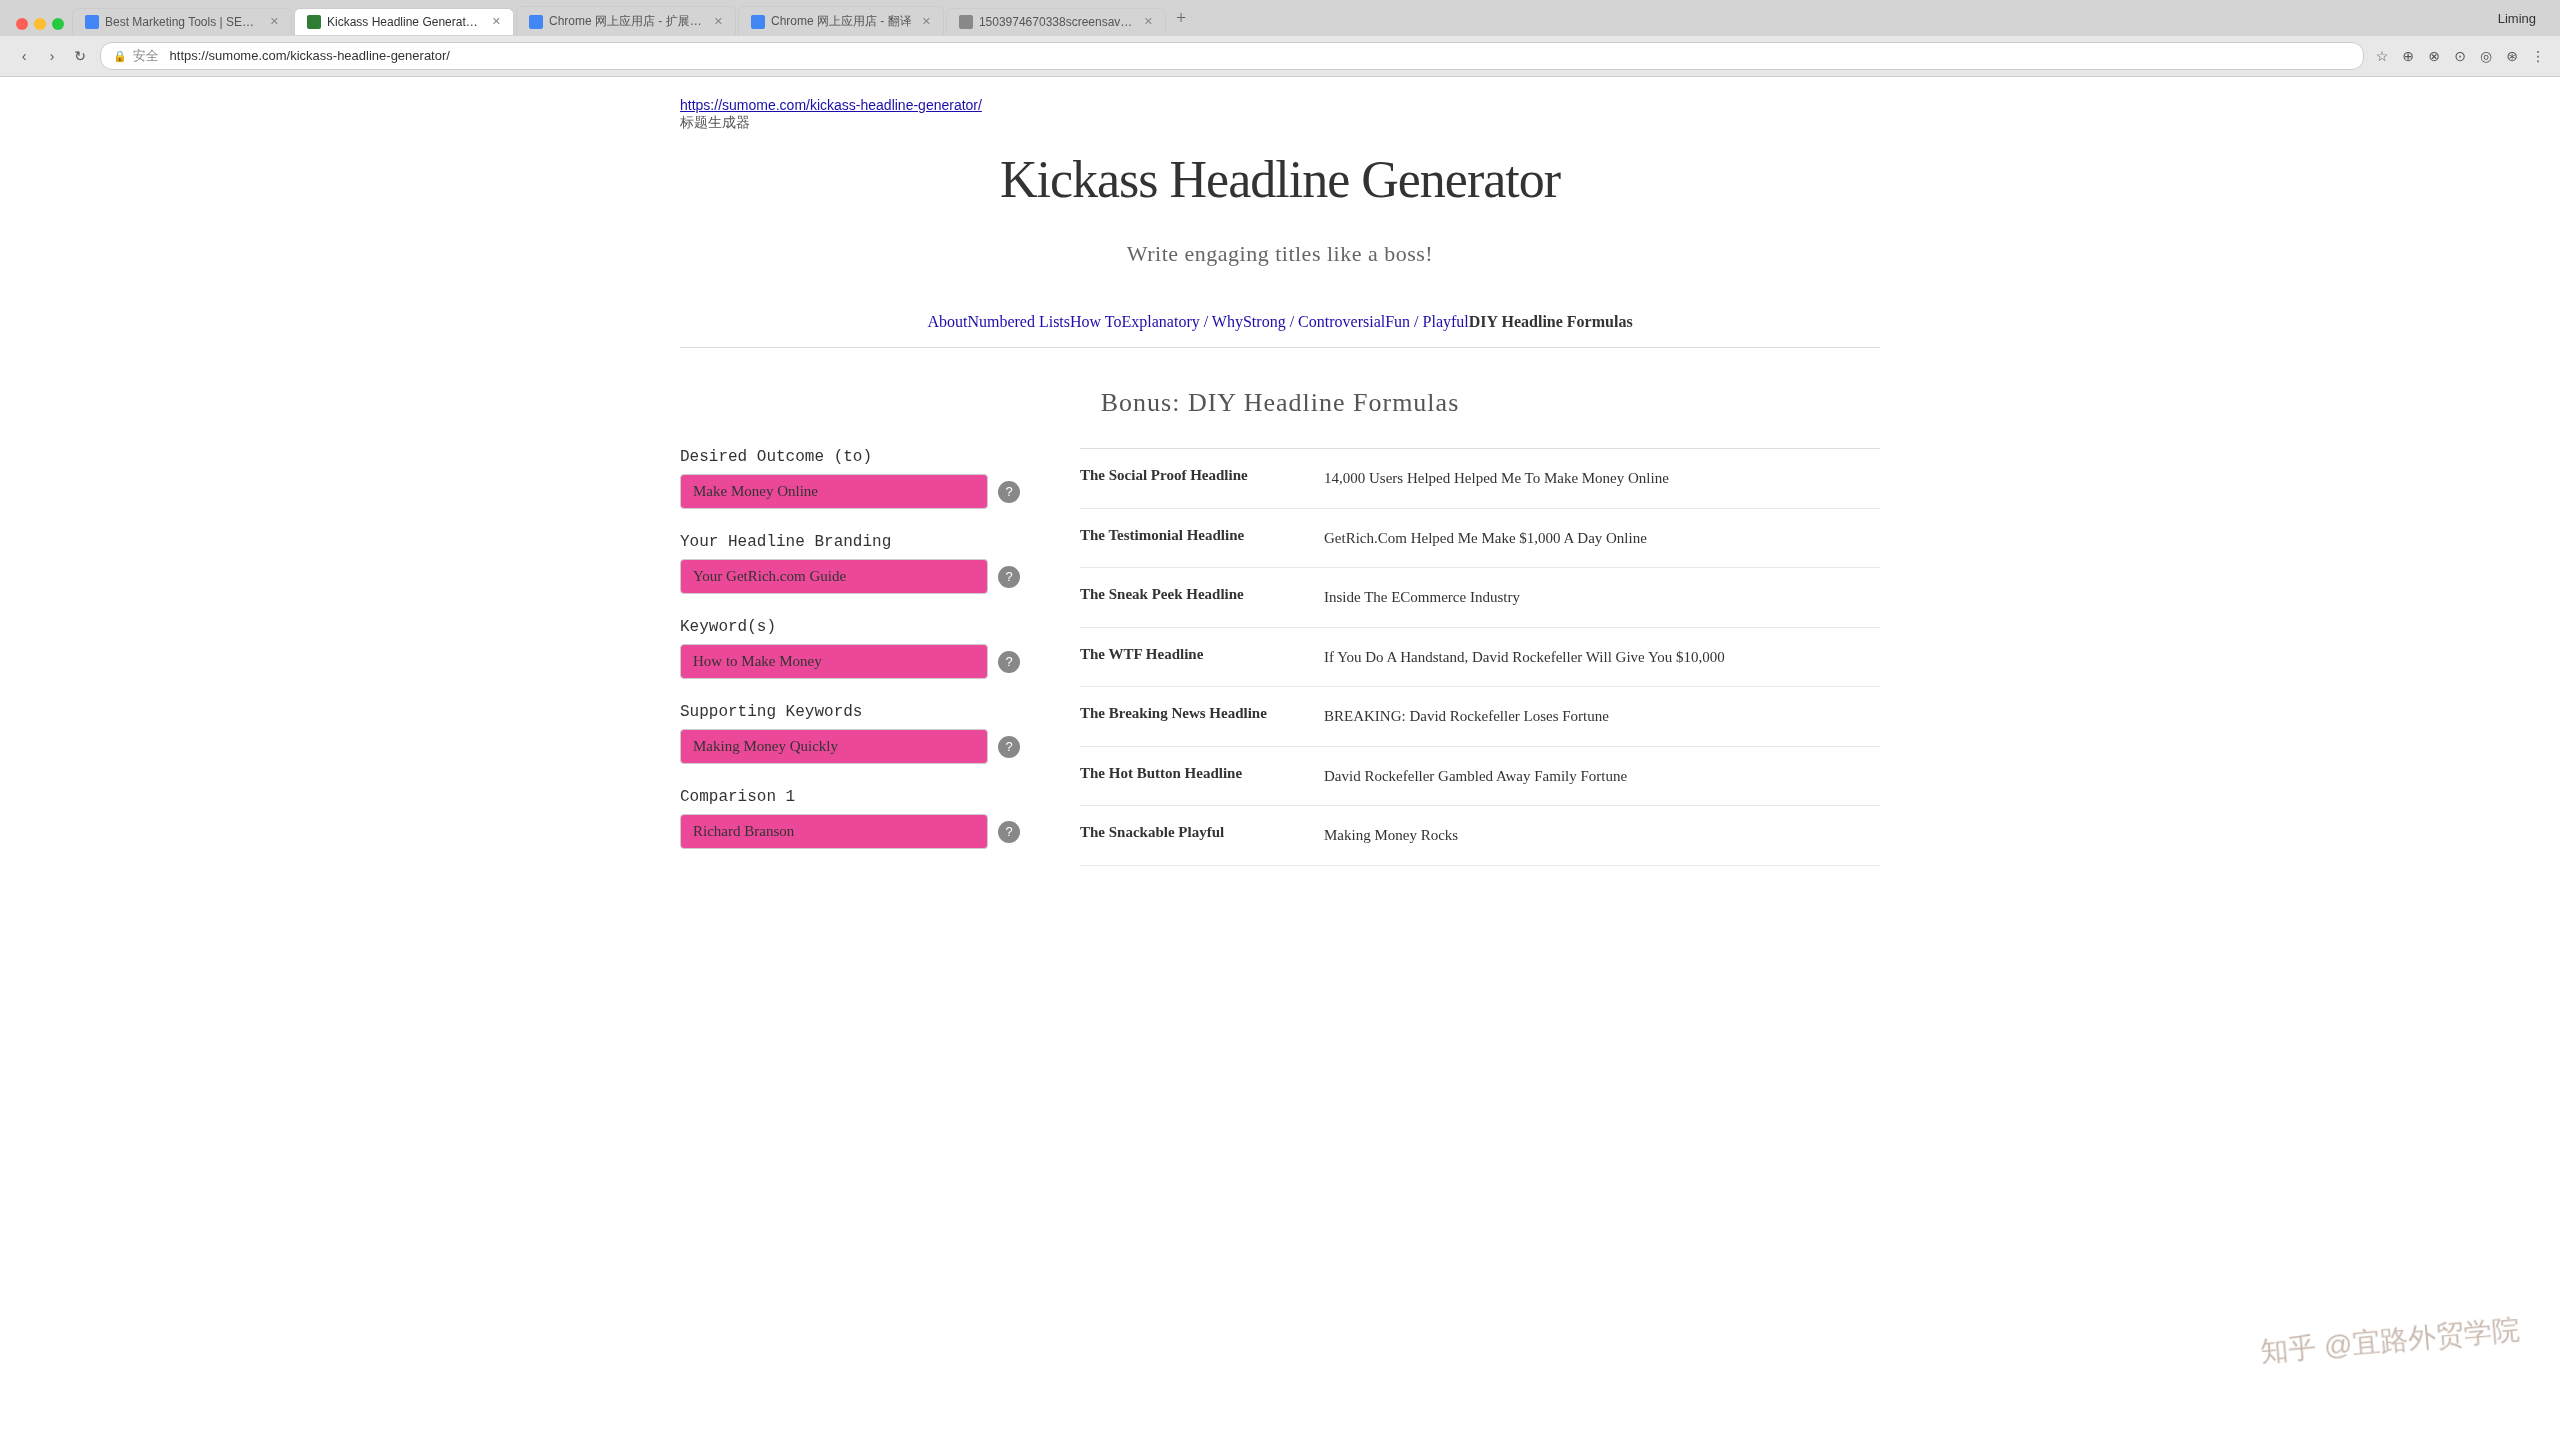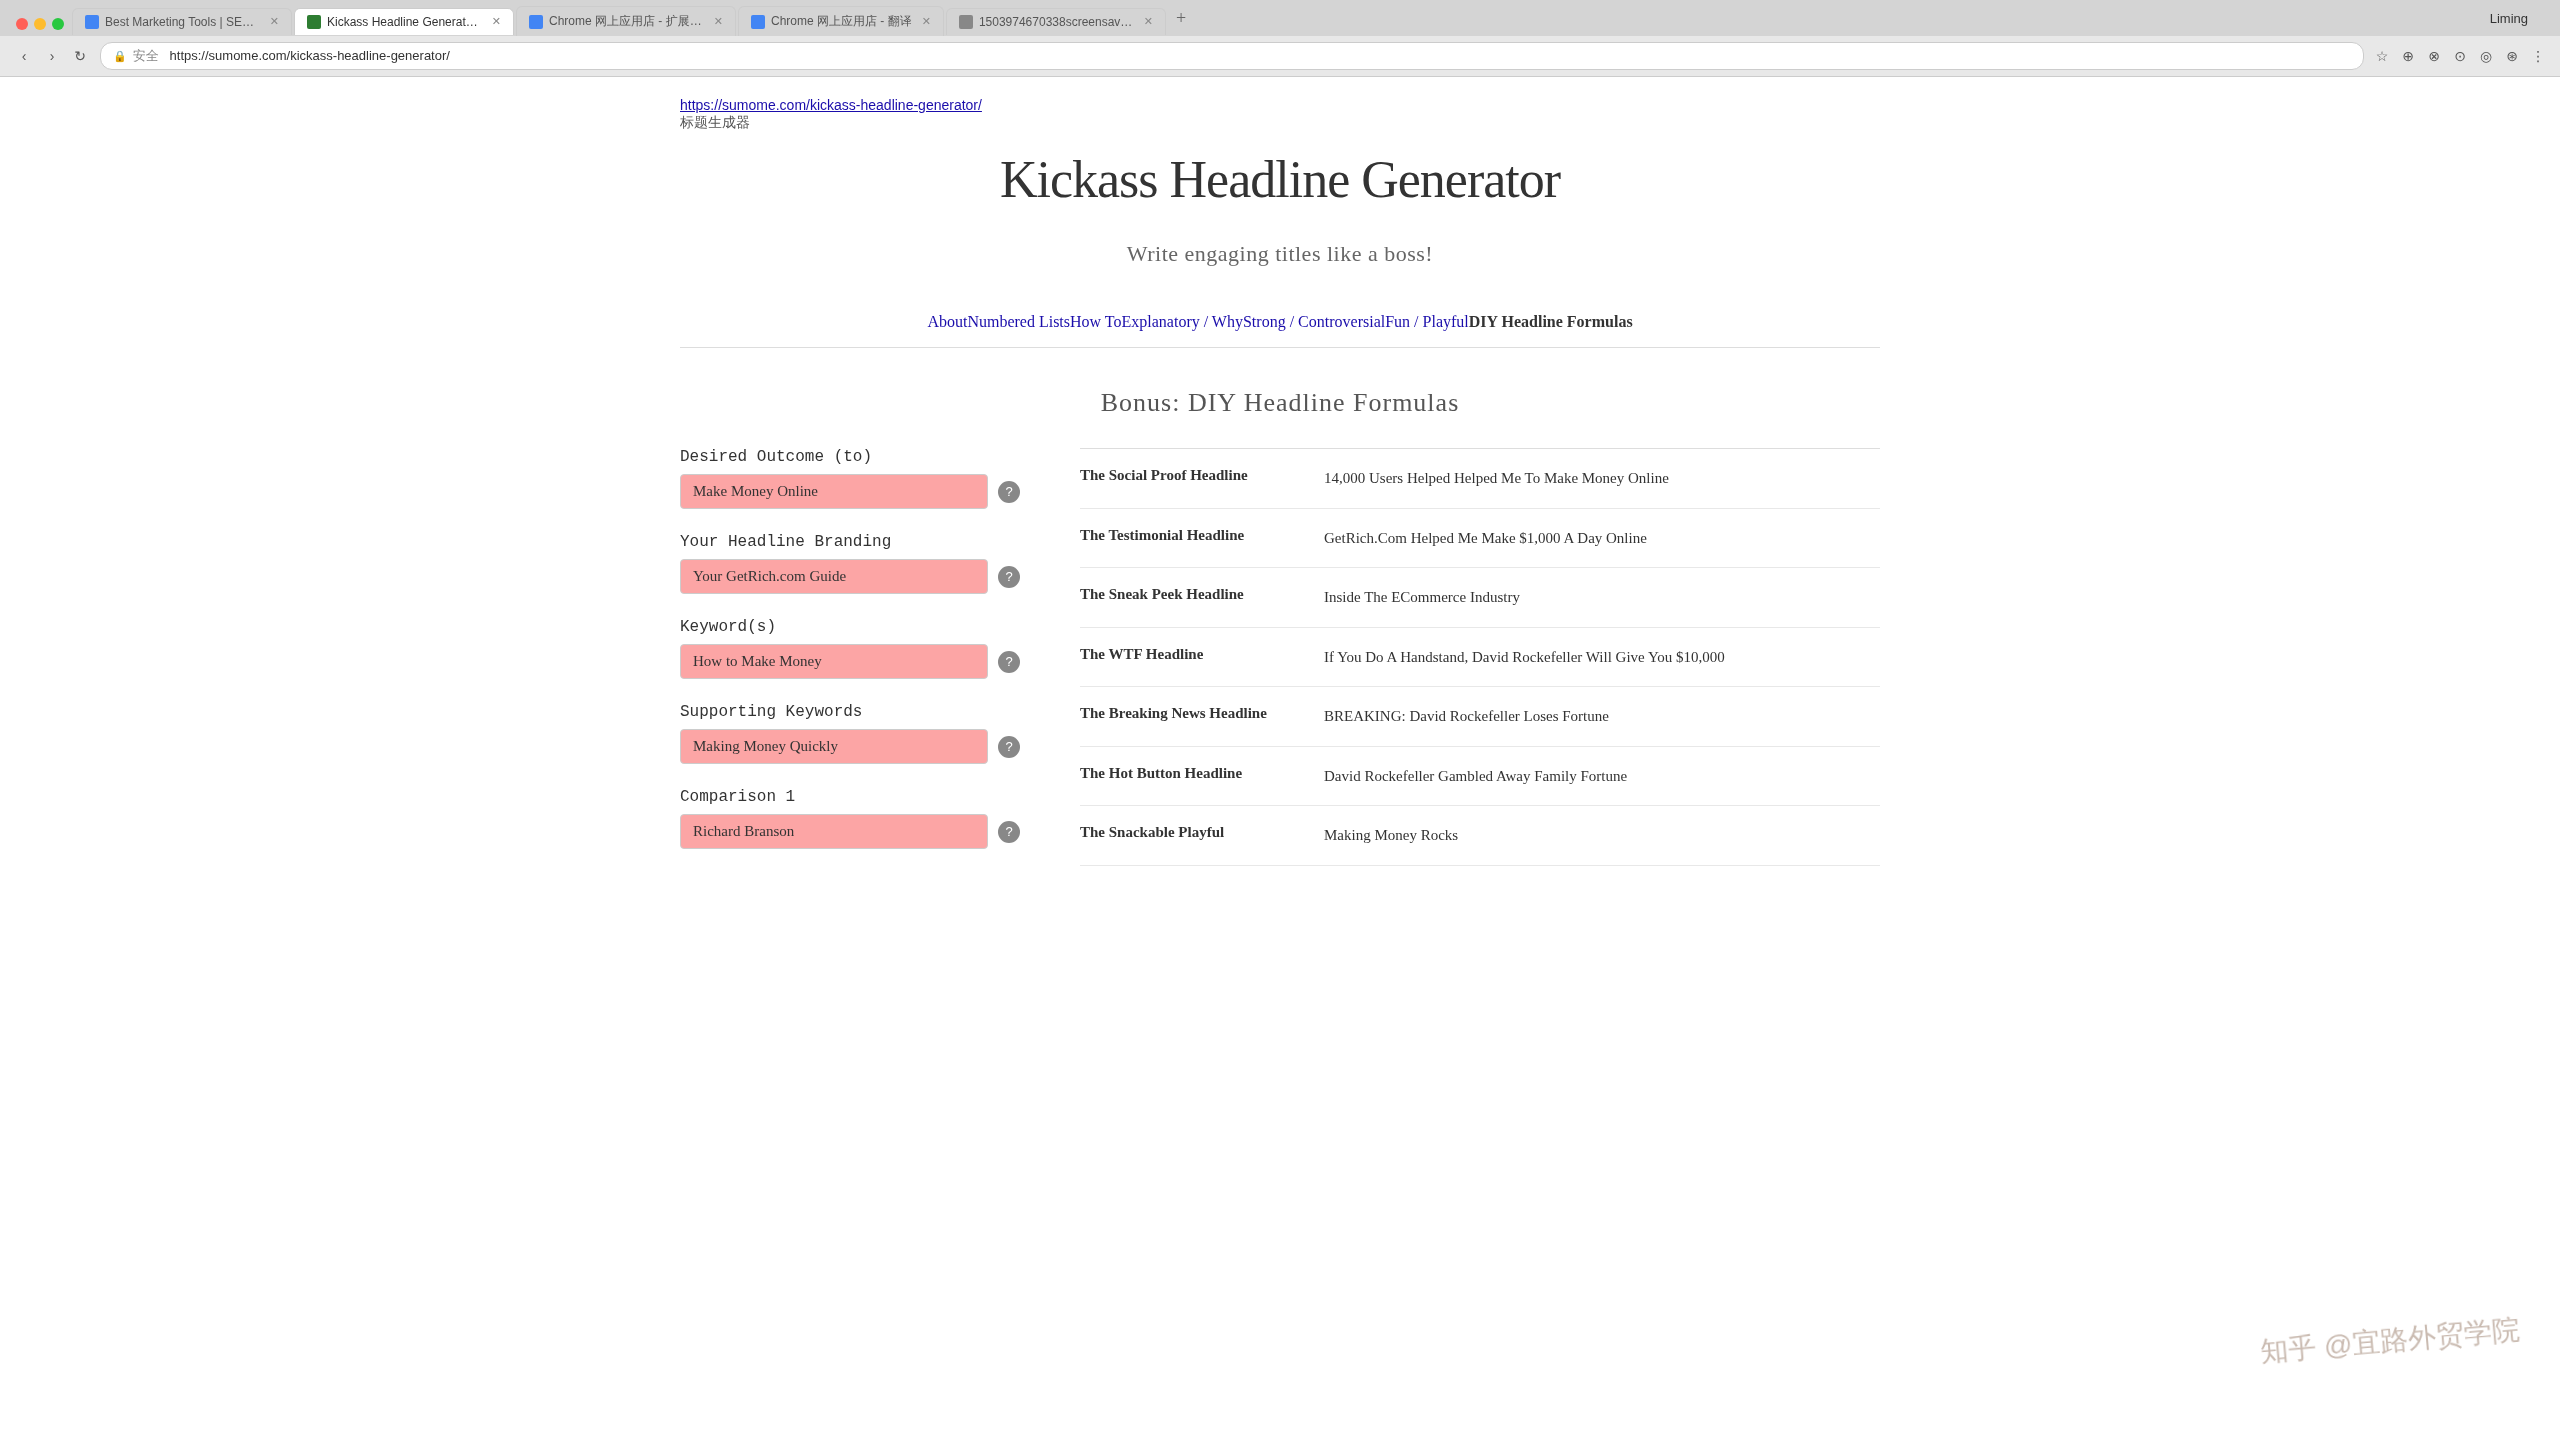--- a/index.html
+++ b/index.html
@@ -169,21 +169,21 @@
       gap: 10px;
     }
     .form-input {
       flex: 1;
       padding: 8px 12px;
       border: 1px solid #ccc;
       border-radius: 4px;
       font-size: 15px;
       color: #333;
       font-family: Georgia, serif;
-      background: #fca5a5;
+      background: #ec4899;
     }
     .help-icon {
       width: 22px; height: 22px;
       border-radius: 50%;
       background: #888;
       color: #fff;
       display: flex; align-items: center; justify-content: center;
       font-size: 13px;
       font-family: -apple-system, sans-serif;
       cursor: pointer;
@@ -263,21 +263,21 @@
         <span style="font-size:12px; overflow:hidden; text-overflow:ellipsis; white-space:nowrap; max-width:160px;">Chrome 网上应用店 - 翻译</span>
         <span class="tab-close">✕</span>
       </div>
       <div class="tab inactive">
         <div class="tab-favicon" style="background:#888;"></div>
         <span style="font-size:12px; overflow:hidden; text-overflow:ellipsis; white-space:nowrap; max-width:160px;">1503974670338screensave...</span>
         <span class="tab-close">✕</span>
       </div>
       <div style="margin-left:8px; padding-bottom:6px; display:flex; align-items:center; font-size:18px; color:#666; cursor:pointer;">+</div>
       <div style="flex:1;"></div>
-      <div style="padding-bottom:6px; padding-right:32px; font-size:13px; color:#333; font-family:-apple-system,sans-serif; display:flex; align-items:center;">Liming</div>
+      <div style="padding-bottom:6px; padding-right:24px; font-size:13px; color:#333; font-family:-apple-system,sans-serif; display:flex; align-items:center;">Liming</div>
     </div>
   </div>
 
   <div class="address-bar-row">
     <div class="nav-buttons">
       <button class="nav-btn">‹</button>
       <button class="nav-btn">›</button>
       <button class="nav-btn">↻</button>
     </div>
     <div class="address-bar">

